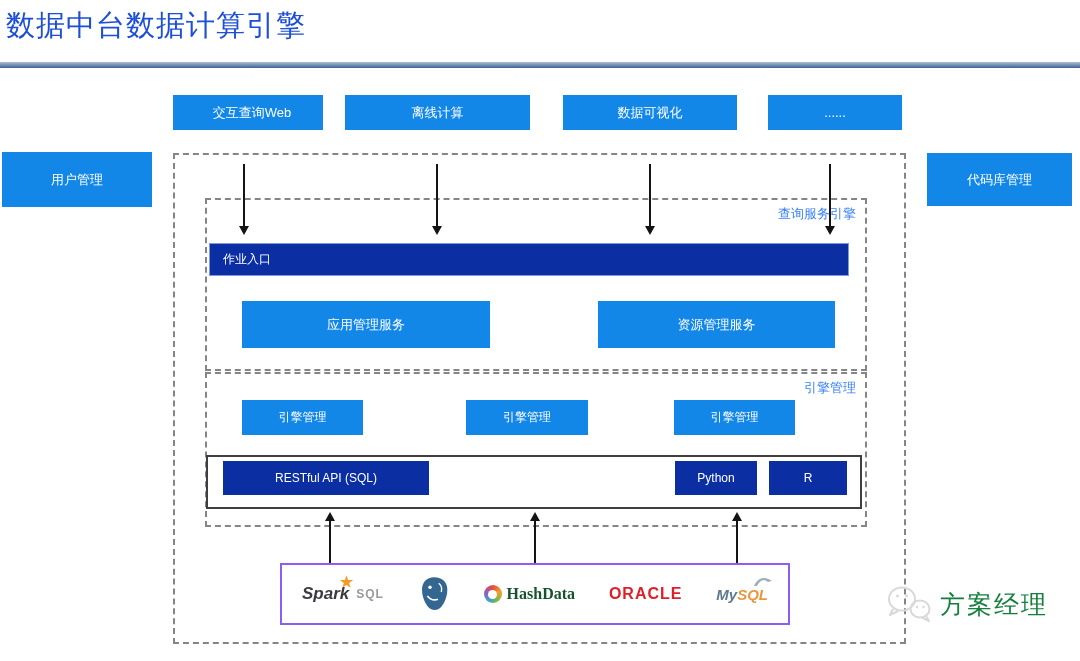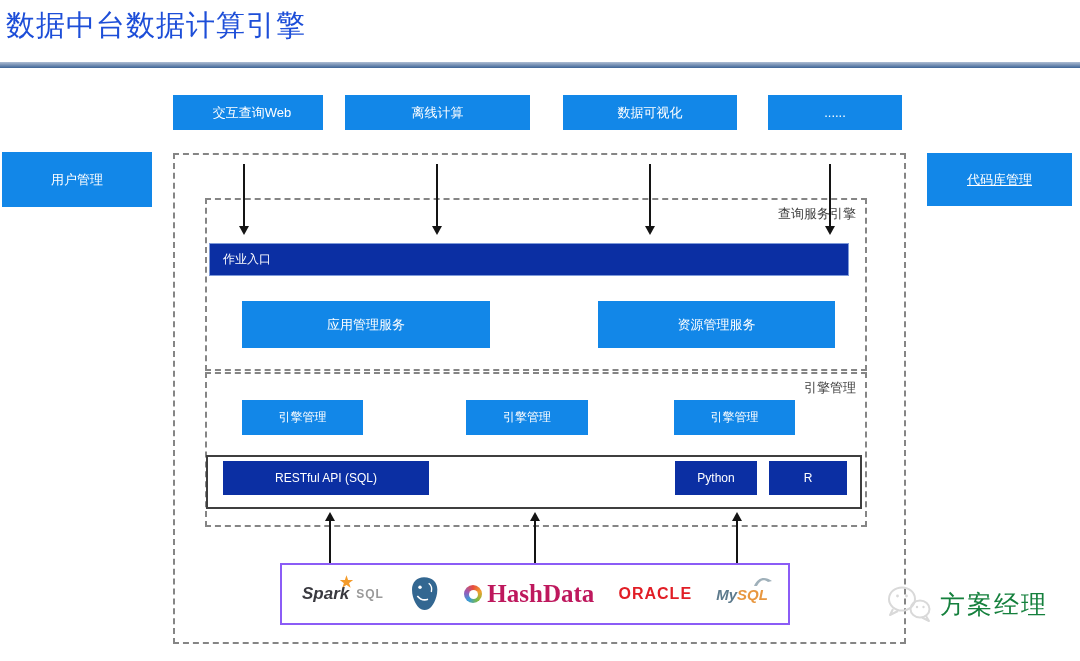--- a/index.html
+++ b/index.html
@@ -12,21 +12,21 @@
   .title-rule{position:absolute;left:0;top:62px;width:1080px;height:6px;
               background:linear-gradient(#aebdd3,#3e6496);}
 
   
   .bbox{position:absolute;background:#1287e8;color:#fff;display:flex;
         align-items:center;justify-content:center;font-size:13px;}
   .top-btn{top:95px;height:35px;font-size:13px;}
 
   
   .dashed{position:absolute;border:2px dashed #858585;background:transparent;}
-  .zone-label{position:absolute;top:5px;right:9px;font-size:13px;color:#404040;}
+  .zone-label{position:absolute;top:5px;right:9px;font-size:13px;color:#3b82f6;}
 
   
   .navy{background:#0b2fa3;color:#fff;}
   .job-bar{position:absolute;left:209px;top:243px;width:640px;height:33px;
            border:1px solid #7e9ad9;box-sizing:border-box;display:flex;
            align-items:center;padding-left:13px;font-size:12px;}
   .api-box{position:absolute;top:461px;height:34px;display:flex;align-items:center;
            justify-content:center;font-size:12px;}
 
   .solid-frame{position:absolute;left:206px;top:455px;width:656px;height:54px;
@@ -48,21 +48,21 @@
             padding:0 20px;}
   .logo{display:flex;align-items:center;}
   .spark-wrap{position:relative;font-style:italic;font-weight:800;}
   .spark-name{font-size:17px;color:#3a3a40;}
   .spark-star{position:absolute;top:-11px;right:-4px;font-size:15px;color:#f49b2a;font-style:normal;}
   .spark-sql{font-size:12px;color:#9a9a9a;font-weight:700;margin-left:7px;letter-spacing:1px;}
   .hash-ring{width:18px;height:18px;border-radius:50%;margin-right:5px;
              background:conic-gradient(#e84c3d,#f0a02c,#7dbb42,#3a9ad9,#9b59b6,#e84c3d);
              display:flex;align-items:center;justify-content:center;}
   .hash-ring-hole{width:9px;height:9px;border-radius:50%;background:#fff;}
-  .hash-name{font-family:"Liberation Serif", serif;font-weight:700;font-size:25px;color:#be185d;}
+  .hash-name{font-family:"Liberation Serif", serif;font-weight:700;font-size:16px;color:#14532d;}
   .oracle-name{font-size:16px;font-weight:700;color:#e11e26;letter-spacing:1px;}
   .mysql-wrap{position:relative;font-style:italic;font-weight:700;font-size:15px;}
   .mysql-my{color:#5d7a8c;}
   .mysql-sql{color:#e8973f;}
   .mysql-fin{position:absolute;top:-12px;right:-6px;}
 
   
   .watermark{position:absolute;left:884px;top:583px;display:flex;align-items:center;
              color:#d9d9d9;}
   .wm-text{font-size:25px;letter-spacing:2px;color:#15803d;margin-left:6px;text-align:center;}
@@ -84,21 +84,21 @@
   <div class="bbox top-btn" style="left:563px;width:174px;">
     <span>数据可视化</span>
   </div>
   <div class="bbox top-btn" style="left:768px;width:134px;">
     <span>......</span>
   </div>
 
   <div class="bbox" style="left:2px;top:152px;width:150px;height:55px;">
     <span>用户管理</span>
   </div>
-  <div class="bbox" style="left:927px;top:153px;width:145px;height:53px;text-decoration:underline;">
+  <div class="bbox" style="left:927px;top:153px;width:145px;height:53px;">
     <span>代码库管理</span>
   </div>
 
   <div class="dashed" style="left:173px;top:153px;width:729px;height:487px;"></div>
 
   <div class="dashed" style="left:205px;top:198px;width:658px;height:169px;">
     <div class="zone-label">查询服务引擎</div>
   </div>
 
   <div class="arr arr-down" style="left:243px;top:164px;height:63px;"></div>

